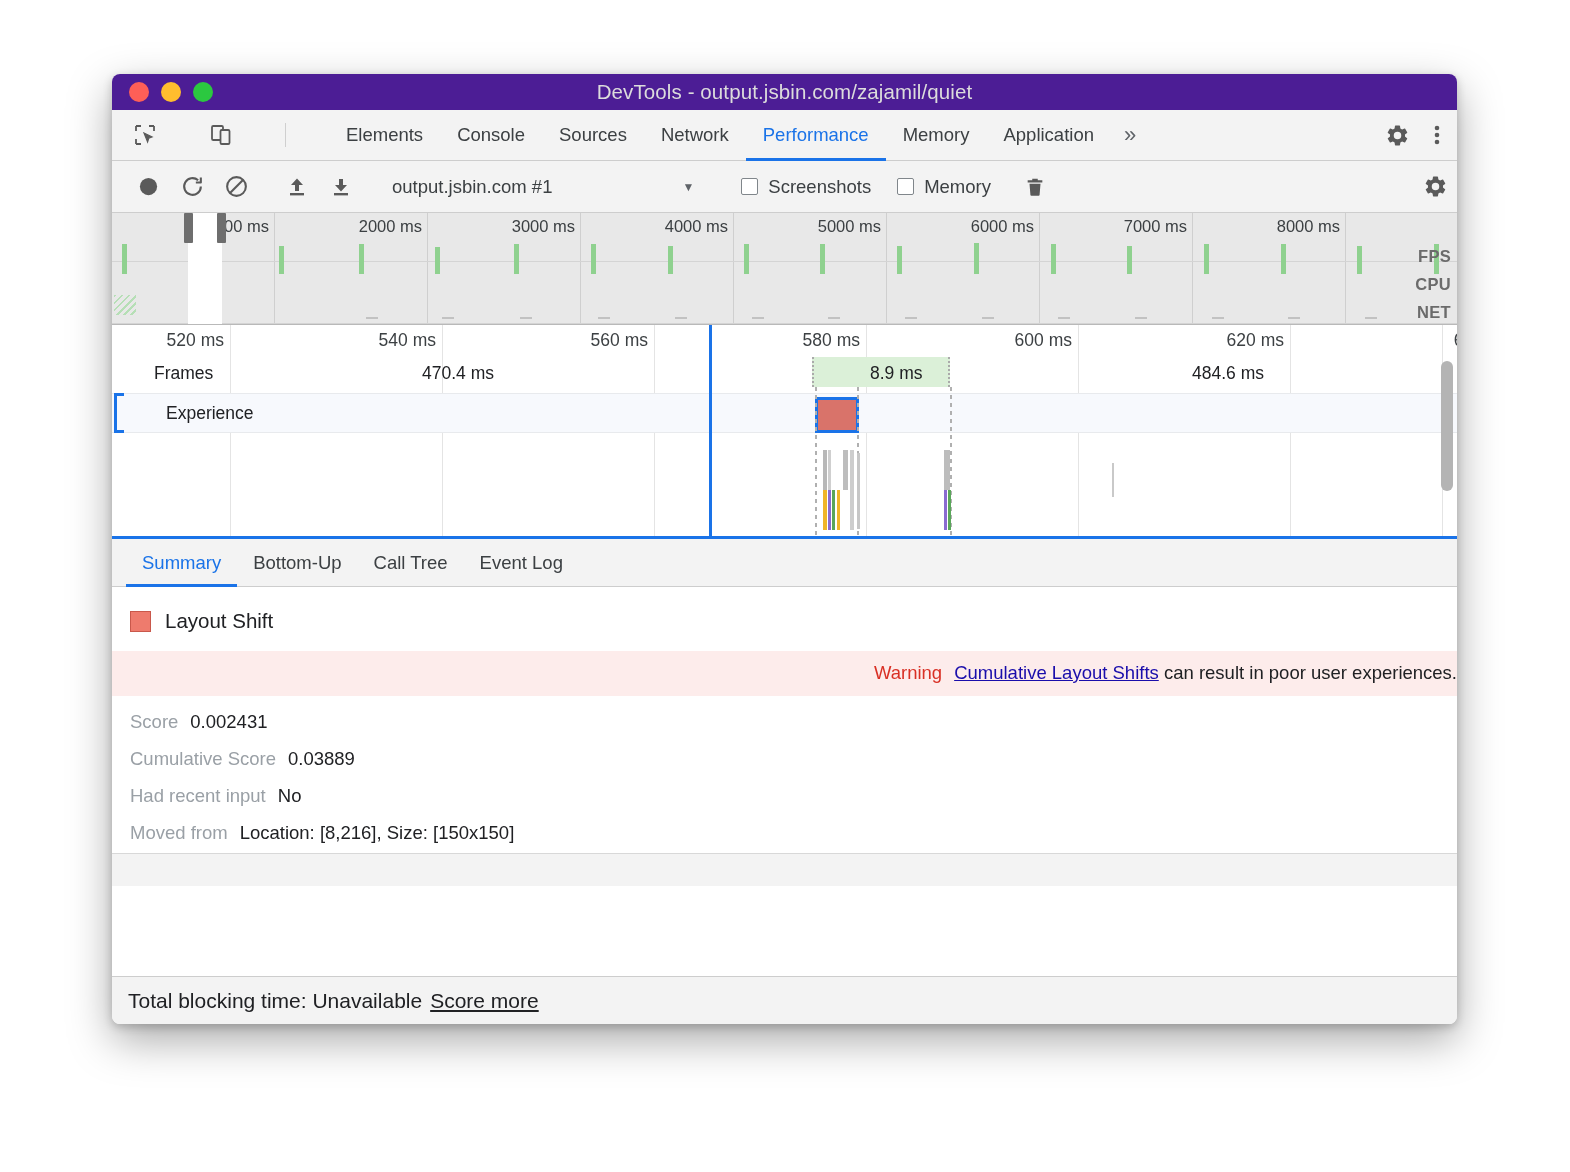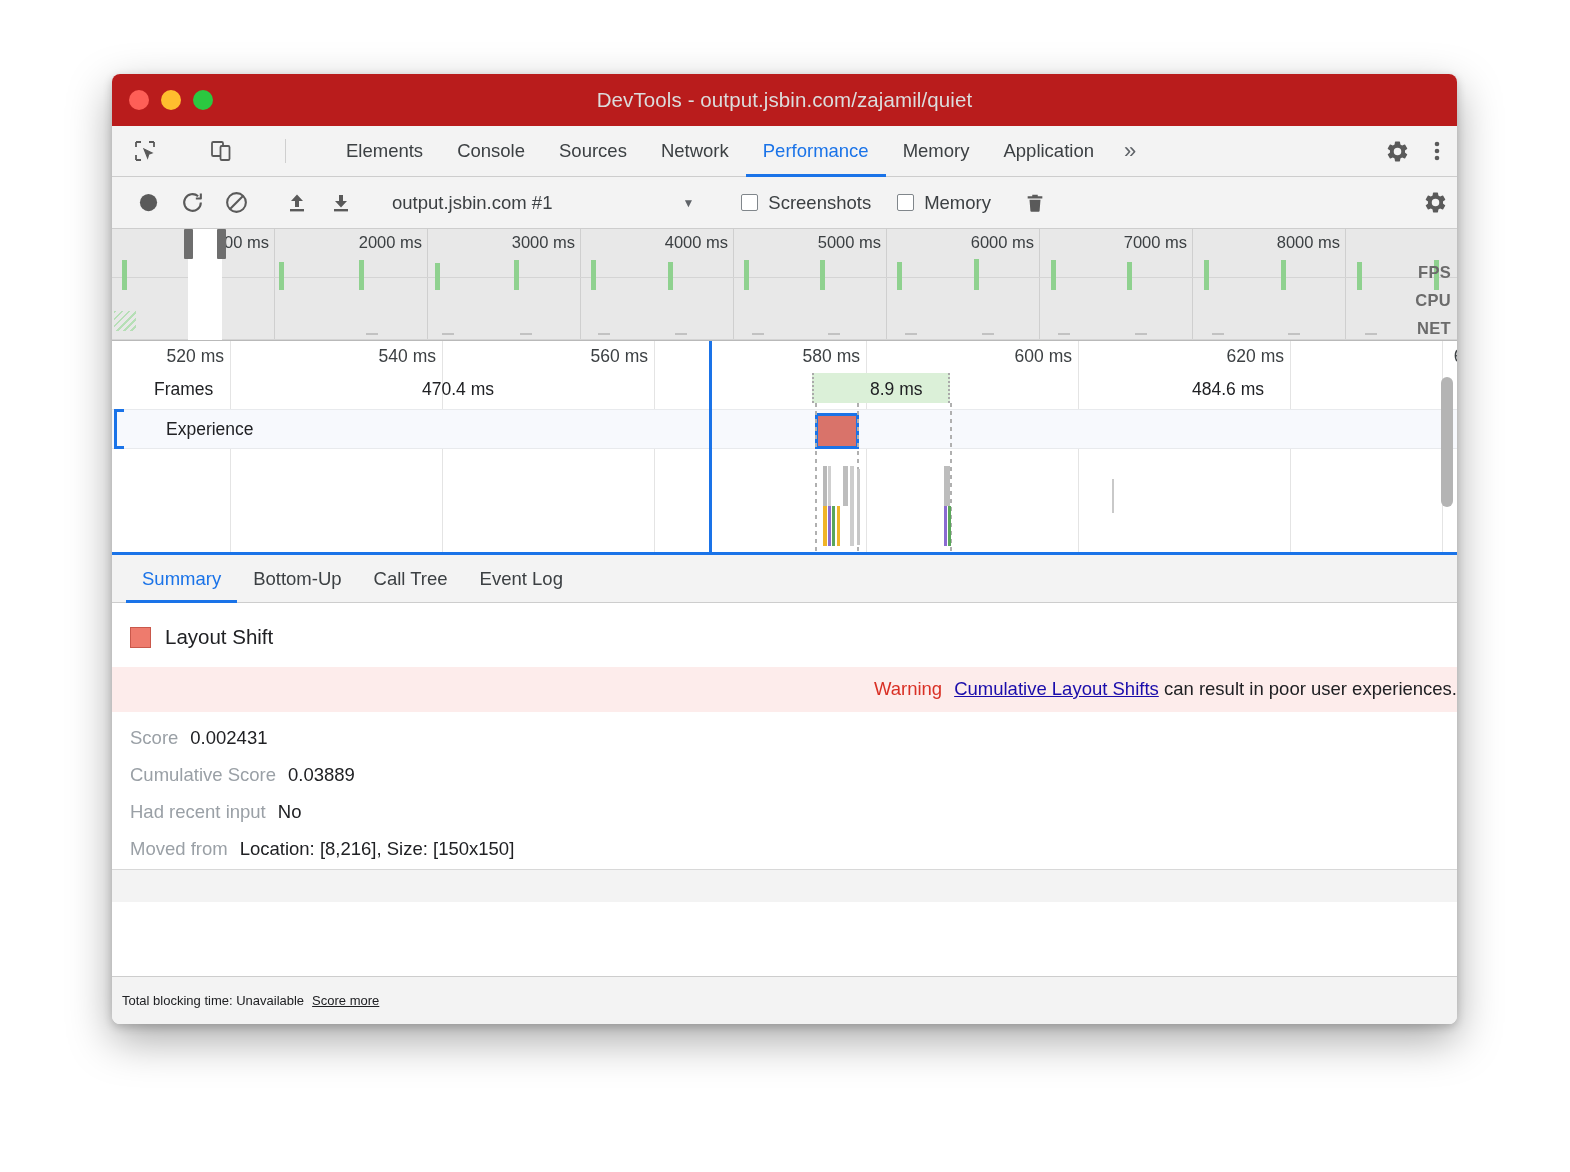--- a/index.html
+++ b/index.html
@@ -23,22 +23,22 @@
     background: #fff;
     border-radius: 8px;
     box-shadow: 0 16px 44px rgba(0,0,0,0.34), 0 3px 10px rgba(0,0,0,0.20);
     overflow: hidden;
     display: flex;
     flex-direction: column;
   }
 
   
   .titlebar {
-    height: 52px;
-    background: #b91c1c;
+    height: 36px;
+    background: #4c1d95;
     display: flex;
     align-items: center;
     position: relative;
     flex: 0 0 auto;
   }
   .traffic {
     display: flex; gap: 12px;
     margin-left: 17px;
   }
   .light { width: 20px; height: 20px; border-radius: 50%; }
@@ -340,22 +340,22 @@
     left: 0; right: 0;
     background: #f3f3f3;
   }
 
   
   .statusbar {
     height: 48px;
     background: #f3f3f3;
     border-top: 1px solid #cdcdcd;
     display: flex; align-items: center;
-    padding-left: 10px;
-    font-size: 13px;
+    padding-left: 16px;
+    font-size: 21px;
     color: #202124;
     flex: 0 0 auto;
     white-space: nowrap;
   }
   .statusbar a { color: #202124; text-decoration: underline; margin-left: 8px; }
 </style>
 </head>
 <body>
 
 <div id="stage">

